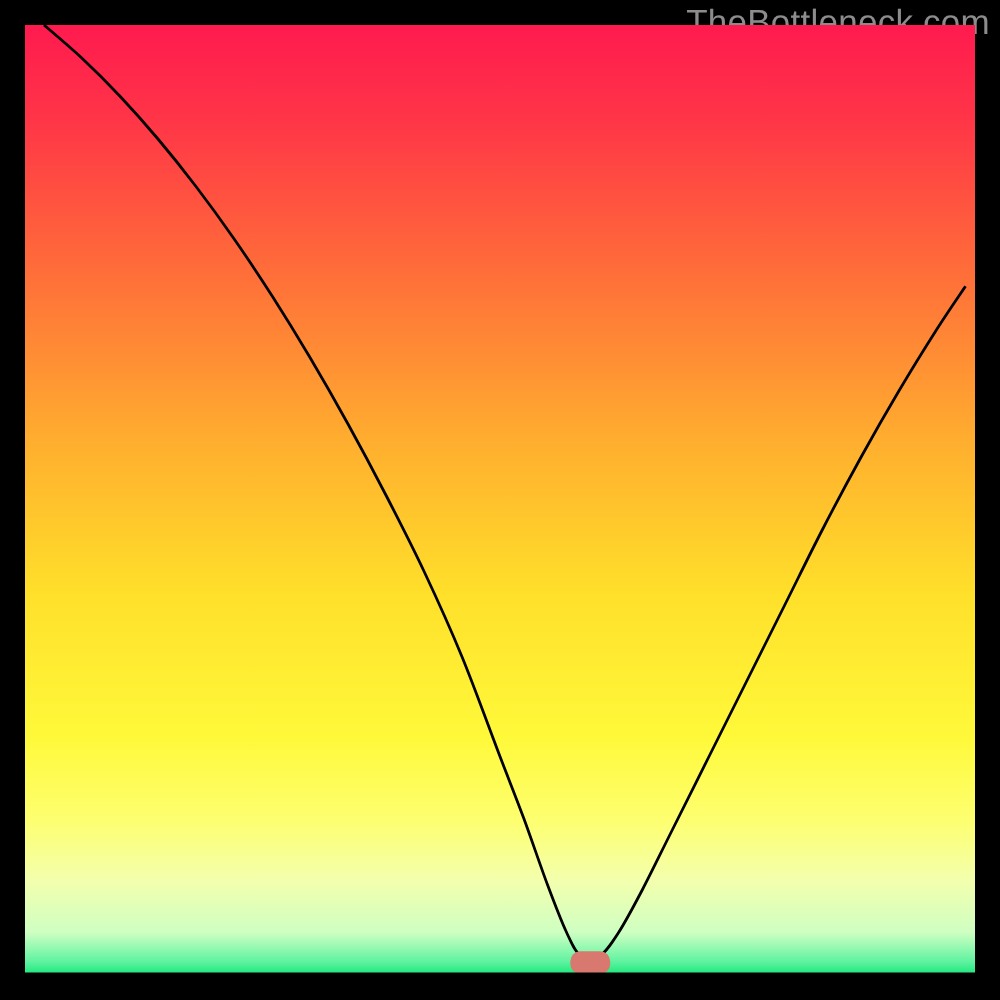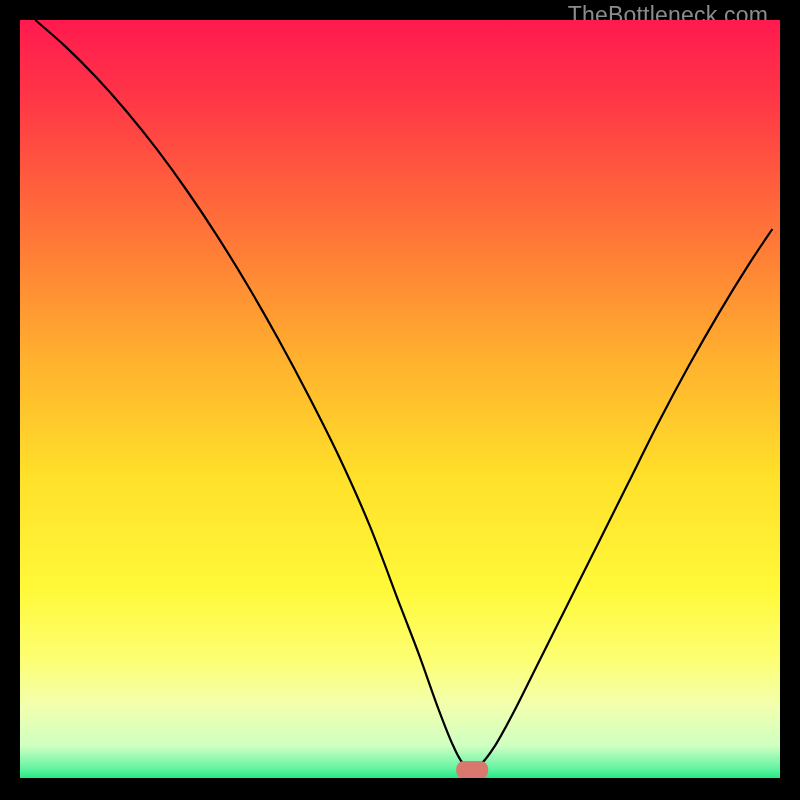--- a/index.html
+++ b/index.html
@@ -22,23 +22,23 @@
   .plot {
     position: absolute;
     left: 0;
     top: 0;
     width: 760px;
     height: 760px;
   }
   .watermark {
     position: absolute;
     top: 2px;
-    right: 32px;
+    right: 8px;
     color: #8c8c8c;
-    font-size: 23px;
+    font-size: 28px;
     font-weight: 500;
     letter-spacing: 0.2px;
     margin-left: 28px;
   }
   svg { display: block; }
 </style>
 </head>
 <body>
 
 <div class="watermark">TheBottleneck.com</div>

